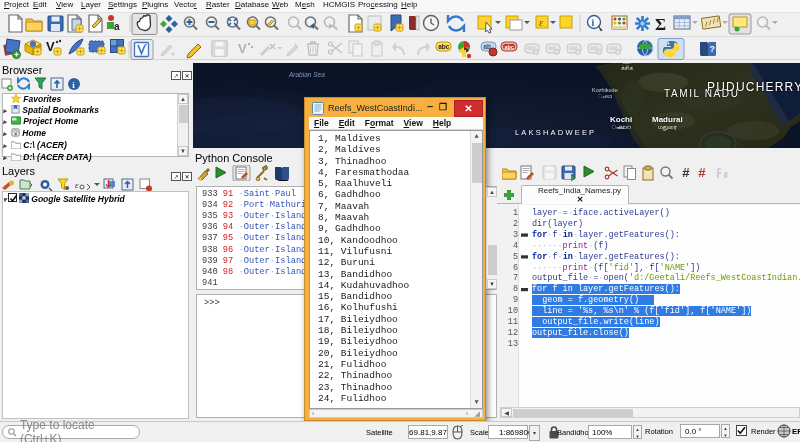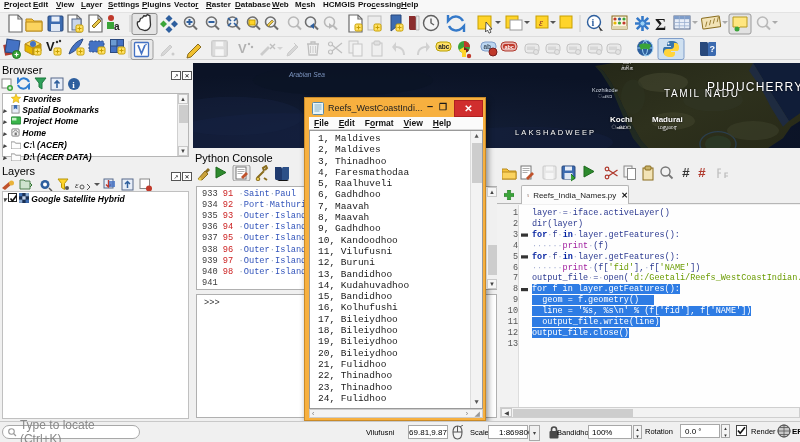--- a/index.html
+++ b/index.html
@@ -1,21 +1,21 @@
 <!DOCTYPE html>
 <html><head>
 <meta charset="utf-8">
 <style>
 * { margin:0; padding:0; box-sizing:border-box; }
 html,body { width:800px; height:442px; overflow:hidden; background:#f0f0f0;
   font-family:"Liberation Sans", sans-serif; }
 .abs { position:absolute; }
 #menubar { position:absolute; left:0; top:0; width:800px; height:13px;
   background:#f8f8f8; border-bottom:1px solid #e3e3e3; font-size:8px; color:#111; }
-#menubar span { position:absolute; top:0;font-weight:bold; }
+#menubar span { position:absolute; top:0; }
 #menubar u { text-decoration:underline; }
 .sel { background:#2e7ce4; color:#fff; }
 #tb1 { position:absolute; left:0; top:13px; width:800px; height:24px; background:#f0f0f0; border-bottom:1px solid #dcdcdc;}
 #tb2 { position:absolute; left:0; top:37px; width:800px; height:23px; background:#f0f0f0; border-bottom:1px solid #d5d5d5;}
 
 #leftdock { position:absolute; left:0; top:60px; width:193px; height:361px; background:#f0f0f0; }
 .paneltitle { font-size:11px; color:#000; }
 .treebox { position:absolute; background:#fff; border:1px solid #b6b6b6;font-style:italic; }
 .scroll-v { position:absolute; background:#f0f0f0; border-left:1px solid #d0d0d0;}
 .sarrow { position:absolute; left:0; width:100%; height:10px; background:#f5f5f5; border:1px solid #c9c9c9; font-size:6px; text-align:center; line-height:9px; color:#444; }
@@ -627,21 +627,21 @@
   <text x="180" y="13" font-size="13" font-weight="bold" fill="#333" font-family="Liberation Mono">#</text>
   <text x="196" y="13" font-size="13" font-weight="bold" fill="#b03a2e" font-family="Liberation Mono">#</text>
   <g opacity=".5" transform="translate(215,3)">
         <path d="M1 11V2h3M4 6H1M8 11V6h3M11 9H8" stroke="#888" stroke-width="1.2" fill="none"></path>
       </g>
  </svg>
  <div class="abs" style="left:0;top:37px;width:303px;height:19px;border-bottom:1px solid #b6b6b6;">
    <svg class="abs" style="left:7px;top:5px" width="10" height="10" viewBox="0 0 13 13">
         <path d="M4.5 0h4v4.5H13v4H8.5V13h-4V8.5H0v-4h4.5z" fill="#3aa439" stroke="#1f7a1f" stroke-width=".8"></path>
       </svg>
-   <div class="abs" style="left:24px;top:0;width:108px;height:19px;background:#fcfcfc;border:1px solid #b6b6b6;border-bottom:none;border-radius:2px 2px 0 0;font-size:8px;color:#222;display:flex;align-items:center;padding-left:5px;">
+   <div class="abs" style="left:24px;top:0;width:108px;height:19px;background:#fcfcfc;border:1px solid #b6b6b6;border-bottom:none;border-radius:2px 2px 0 0;font-size:8px;color:#222;display:flex;align-items:center;padding-left:5px;flex-direction:column;">
      <svg width="9" height="11" viewBox="0 0 9 11">
           <rect x="0.5" y="0.5" width="8" height="10" fill="#fff" stroke="#888"></rect>
           <path d="M2 2.5h5M2 4.5h5M2 6.5h4" stroke="#aaa" stroke-width=".7"></path>
           <path d="M4 9l4-4 1.5 1.5L5.5 10z" fill="#c0522b"></path>
         </svg>
      <span style="margin-left:4px;">Reefs_India_Names.py</span>
      <span style="margin-left:5px;font-weight:bold;color:#111;">✕</span>
    </div>
  </div>
  <div class="abs mono" style="left:0;top:57px;width:303px;height:202px;background:#fefefe;font-size:8.5px;line-height:10.9px;overflow:hidden;">
@@ -729,21 +729,21 @@
  </div>
 </div>
 <div id="statusbar">
  <div class="sbox" style="left:2px;top:3px;width:138px;height:14px;border-radius:7px;color:#888;font-size:12px;display:flex;align-items:center;">
    <svg width="9" height="9" viewBox="0 0 9 9" style="margin:0 3px 0 5px;">
         <circle cx="3.5" cy="3.5" r="2.8" fill="none" stroke="#999" stroke-width="1.1"></circle>
         <path d="M5.8 5.8L8 8" stroke="#999" stroke-width="1.2"></path>
       </svg>
    Type to locate (Ctrl+K)
  </div>
- <div class="abs" style="left:366px;top:6px;font-size:7.5px;">Vilufusni</div>
+ <div class="abs" style="left:366px;top:6px;font-size:7.5px;">Satellite</div>
  <div class="sbox" style="left:408px;top:3px;width:40px;height:14px;text-align:center;line-height:13px;font-size:8px;">69.81,9.87</div>
  <svg class="abs" style="left:451px;top:3px" width="13" height="15" viewBox="0 0 13 15">
       <path d="M6.5 1C3 1 2 4 2 7s1 7 4.5 7S11 10 11 7 10 1 6.5 1z" fill="#f4f4f4" stroke="#555" stroke-width="1.1"></path>
       <path d="M6.5 1v6M2 7h9" stroke="#555" stroke-width="1"></path>
       <path d="M9 2l3-2" stroke="#555"></path>
     </svg>
  <div class="abs" style="left:470px;top:6px;font-size:7.5px;">Scale</div>
  <div class="sbox" style="left:488px;top:3px;width:40px;height:14px;line-height:13px;padding-left:10px;font-size:8px;">1:8698064</div>
     <div class="abs" style="left:529px;top:3px;width:11px;height:16px;border:1px solid #a8a8a8;background:#f0f0f0;text-align:center;color:#444;font-size:6px;line-height:14px;">▾</div>
  <svg class="abs" style="left:549px;top:4px" width="10" height="13" viewBox="0 0 10 13">

